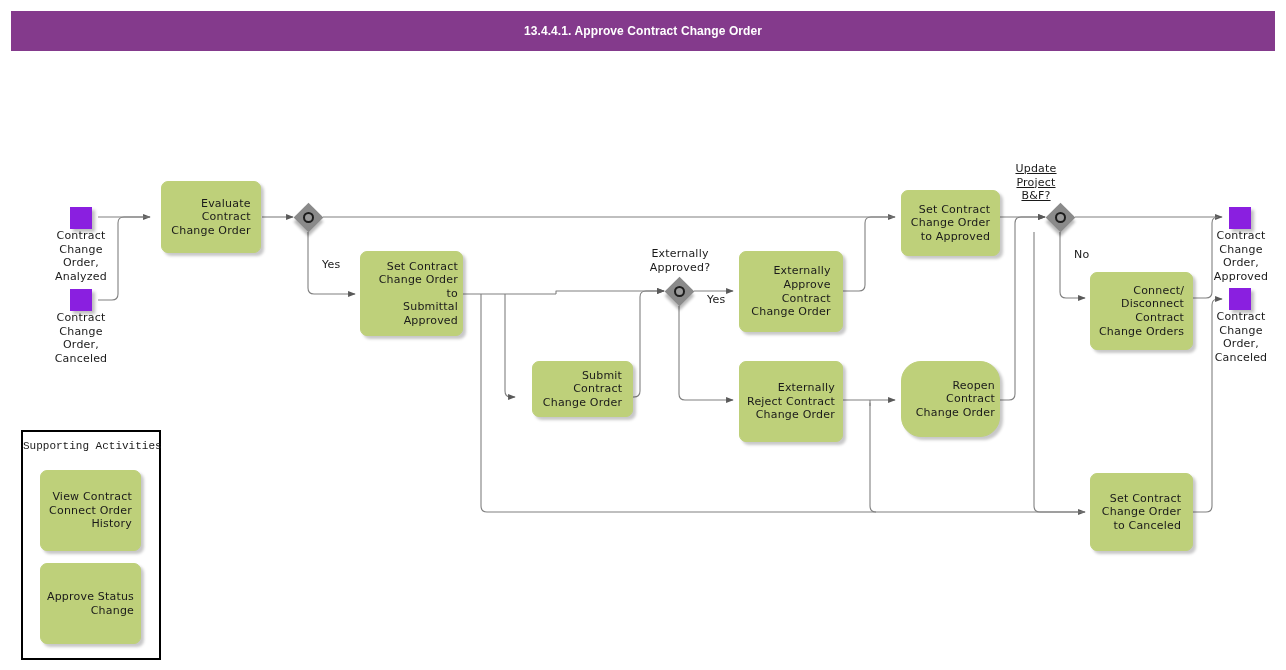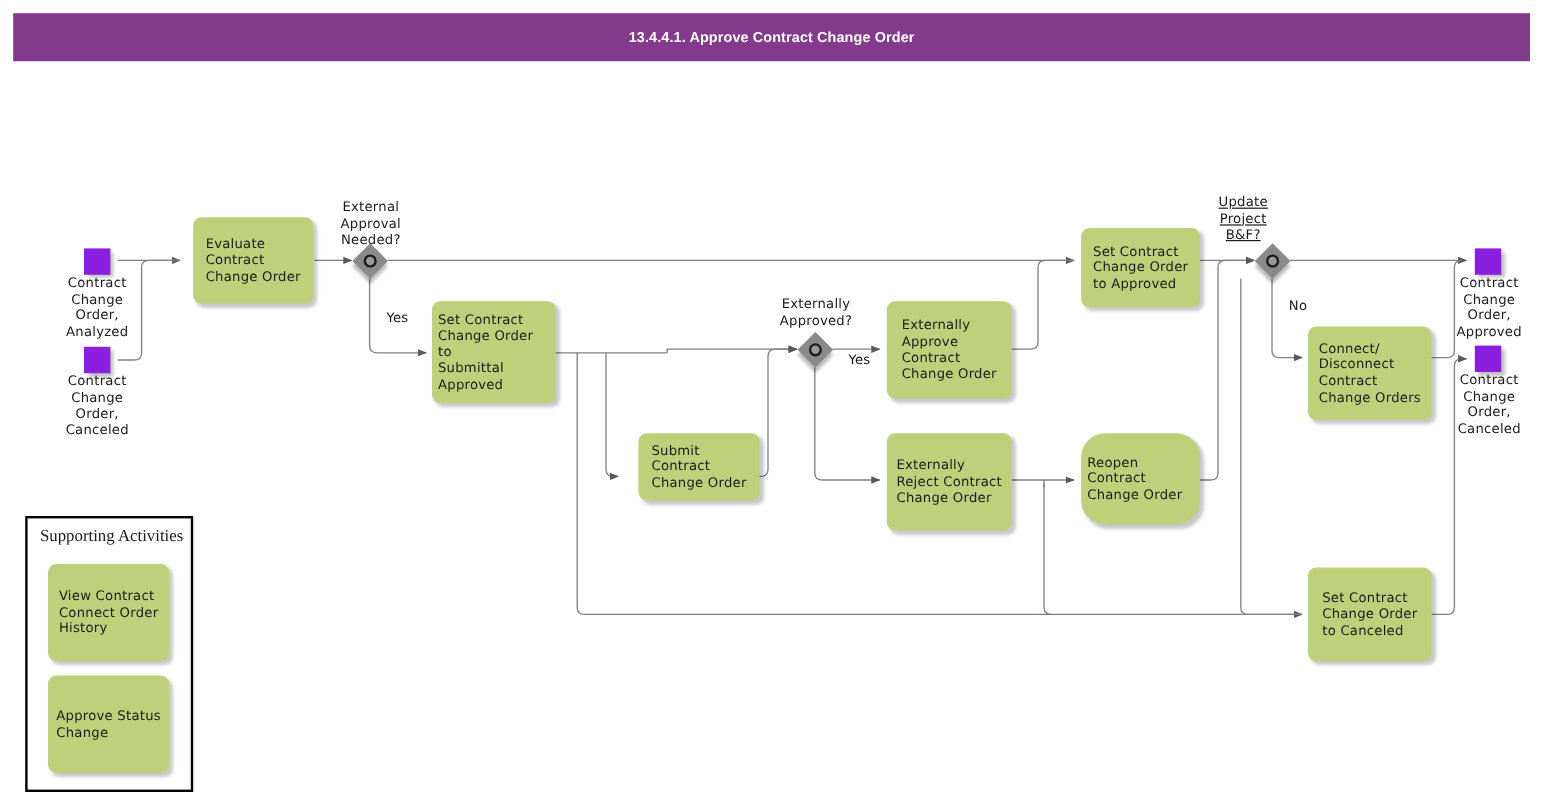--- a/index.html
+++ b/index.html
@@ -55,21 +55,21 @@
   .task {
     position: absolute;
     box-sizing: border-box;
     background: #bed07a;
     border: 1px solid #bed07a;
     border-radius: 7px;
     box-shadow: 3px 3px 3px rgba(0,0,0,0.22);
     display: flex;
     align-items: center;
     justify-content: center;
-    text-align: left;
+    text-align: right;
     padding: 2px 4px;
   }
   .task .task-label {
     font-family: "DejaVu Sans", sans-serif;
     font-size: 11px;
     line-height: 13.6px;
     color: #1a1a1a;
     letter-spacing: 0.2px;
     white-space: pre-line;
   }
@@ -151,23 +151,23 @@
     height: 230px;
     border: 2px solid #000000;
     background: #ffffff;
     box-sizing: border-box;
   }
   .support-group .group-title {
     position: absolute;
     left: 0;
     top: 8px;
     width: 140px;
-    text-align: center;
-    font-family: Liberation Serif, serif;
-    font-size: 14px;
+    text-align: left;
+    font-family: Liberation Mono, monospace;
+    font-size: 11px;
     color: #1a1a1a;
   }
 </style>
 </head>
 <body>
 
 <div id="canvas">
 
   <div class="title-bar">
     <span class="title-text">13.4.4.1. Approve Contract Change Order</span>
@@ -252,23 +252,20 @@
   <div class="event" style="left:1229px; top:288px;"></div>
   <div class="event-label" style="left:1198px; top:310px; width:86px;">Contract
 Change
 Order,
 Canceled</div>
 
   <div class="gateway" style="left:294px; top:203px;">
     <div class="diamond"></div>
     <div class="ring"></div>
   </div>
-  <div class="gateway-label" style="left:265px; top:166px; width:88px;">External
-Approval
-Needed?</div>
 
   <div class="gateway" style="left:665px; top:277px;">
     <div class="diamond"></div>
     <div class="ring"></div>
   </div>
   <div class="gateway-label" style="left:632px; top:247px; width:96px;">Externally
 Approved?</div>
 
   <div class="gateway" style="left:1046px; top:203px;">
     <div class="diamond"></div>

